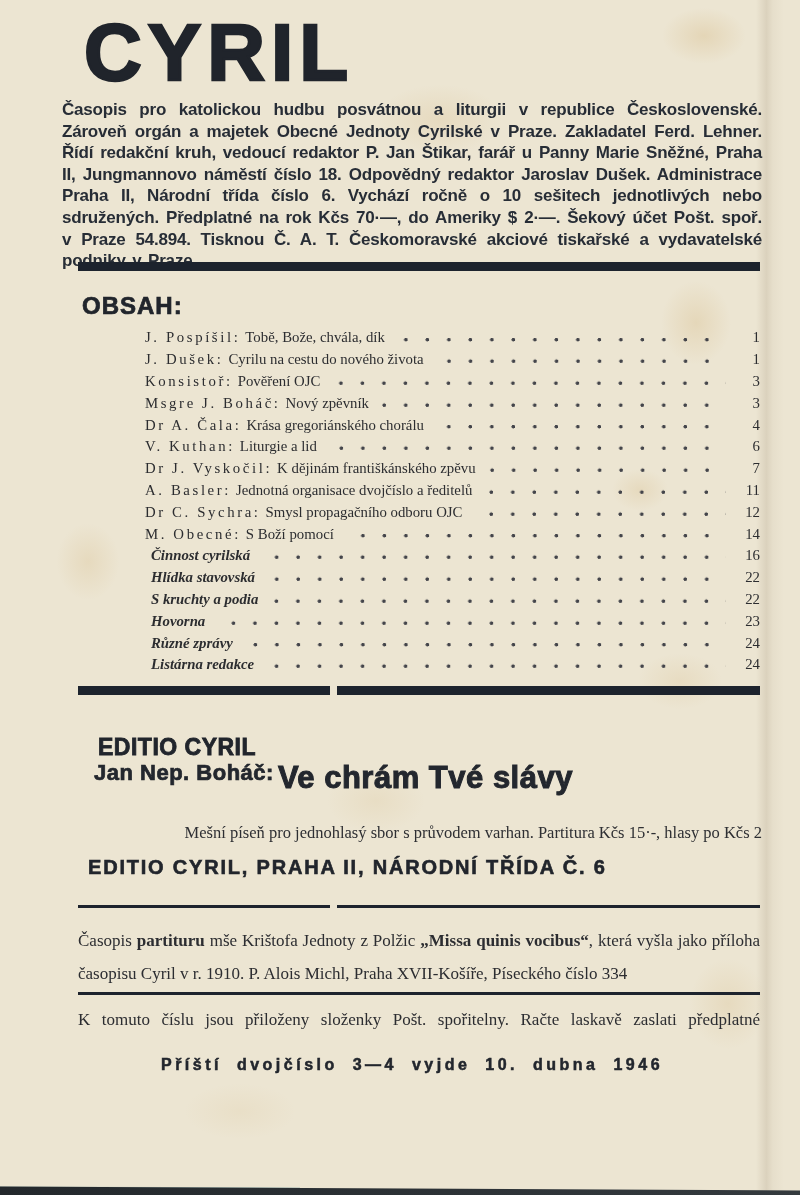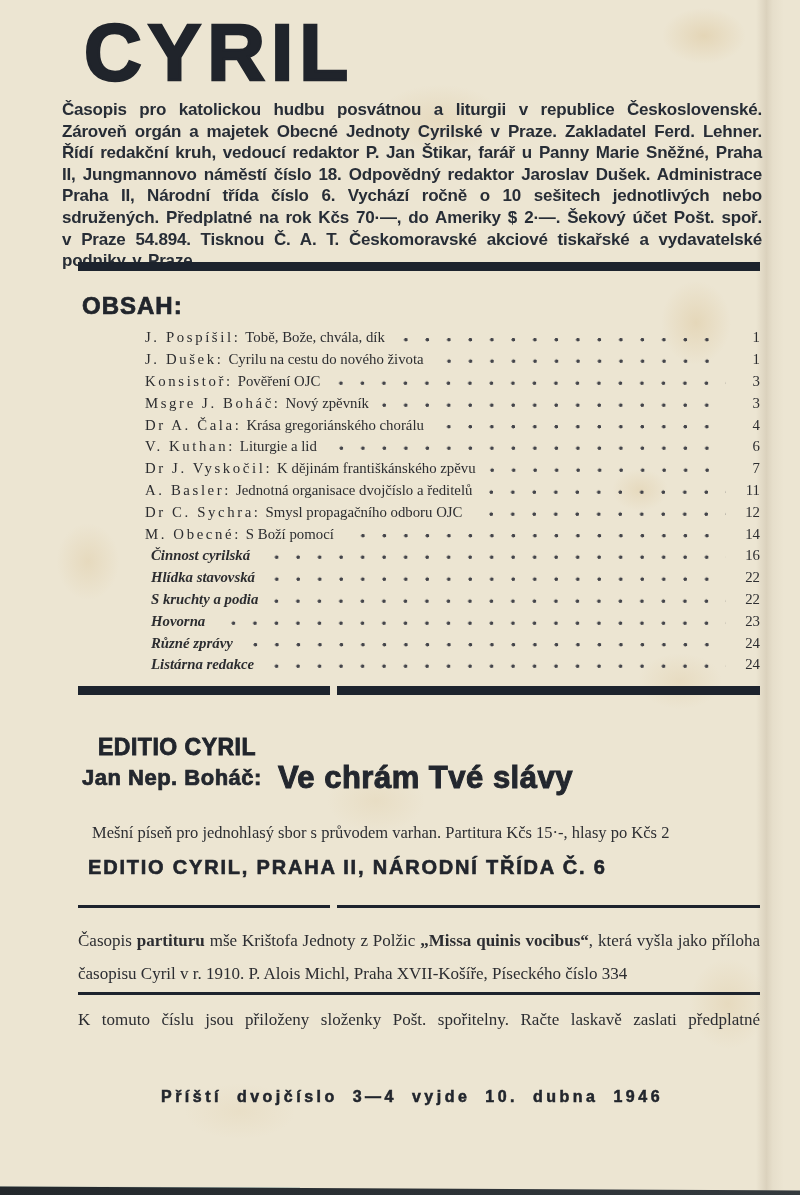--- a/index.html
+++ b/index.html
@@ -41,29 +41,29 @@
   .toc-author{letter-spacing:2.6px;white-space:nowrap;}
   .toc-title{white-space:nowrap;margin-left:5px;}
   .toc-row.plain .toc-title{margin-left:6px;font-style:italic;font-weight:700;}
   .leader{
     flex:1;height:1em;margin:0 8px 0 10px;
     background-image:radial-gradient(circle at 2.2px 62%, #43444a 1.5px, transparent 2.1px);
     background-size:21.5px 100%;background-repeat:repeat-x;background-position:right 62%;
   }
   .toc-page{width:26px;text-align:right;white-space:nowrap;}
   .editio-heading{top:716px;left:98px;font-size:23px;font-weight:900;letter-spacing:.5px;color:#21252c;margin-top:18px;-webkit-text-stroke:.8px #21252c;}
-  .headline{top:760px;left:82px;display:flex;align-items:center;white-space:nowrap;}
+  .headline{top:760px;left:94px;display:flex;align-items:flex-start;white-space:nowrap;}
   .composer{font-size:22px;font-weight:900;color:#23272e;-webkit-text-stroke:.7px #23272e;letter-spacing:.5px;}
-  .work-title{font-size:31px;font-weight:900;color:#23272e;-webkit-text-stroke:1px #23272e;margin-left:16px;letter-spacing:.5px;}
-  .desc{top:823px;left:82px;width:680px;font-family:"Liberation Serif",serif;font-size:16.5px;color:#2e2f33;text-indent:10px;white-space:nowrap;}
+  .work-title{font-size:31px;font-weight:900;color:#23272e;-webkit-text-stroke:1px #23272e;margin-left:4px;letter-spacing:.5px;}
+  .desc{top:823px;left:82px;width:680px;font-family:"Liberation Serif",serif;font-size:16.5px;color:#2e2f33;text-indent:10px;white-space:nowrap;text-align:right;}
   .address{top:856px;left:82px;font-size:20px;font-weight:900;letter-spacing:1.8px;color:#21252c;margin-left:6px;-webkit-text-stroke:.6px #21252c;}
   .classified{top:924px;left:78px;width:682px;font-family:"Liberation Serif",serif;font-size:17px;line-height:33px;color:#2c2d31;text-align:justify;}
   .classified b{font-weight:700;}
   .enclosure{top:1010px;left:78px;width:682px;font-family:"Liberation Serif",serif;font-size:17px;color:#2c2d31;text-align:justify;text-align-last:justify;}
-  .next-issue{top:1088px;left:62px;width:700px;text-align:center;font-size:16px;font-weight:900;letter-spacing:3.5px;word-spacing:7px;color:#22262d;-webkit-text-stroke:.5px #22262d;}
+  .next-issue{top:1056px;left:62px;width:700px;text-align:center;font-size:16px;font-weight:900;letter-spacing:3.5px;word-spacing:7px;color:#22262d;-webkit-text-stroke:.5px #22262d;}
   .bottom-edge{left:0;bottom:0;width:800px;height:10px;background:linear-gradient(to right,#23282c,#343a3e);clip-path:polygon(0 15%,100% 55%,100% 100%,0 100%);}
   .bottom-edge-tint{left:0;bottom:6px;width:300px;height:2px;background:rgba(110,160,165,.45);transform:rotate(.2deg);}
 </style>
 </head>
 <body>
 
 <div class="page">
 
   <div class="abs title">CYRIL</div>
 

